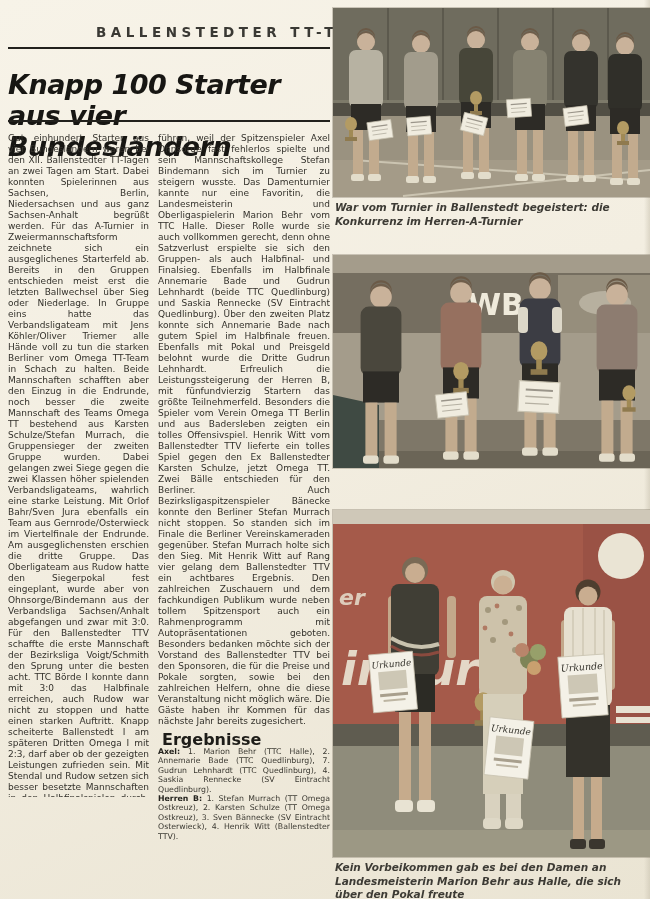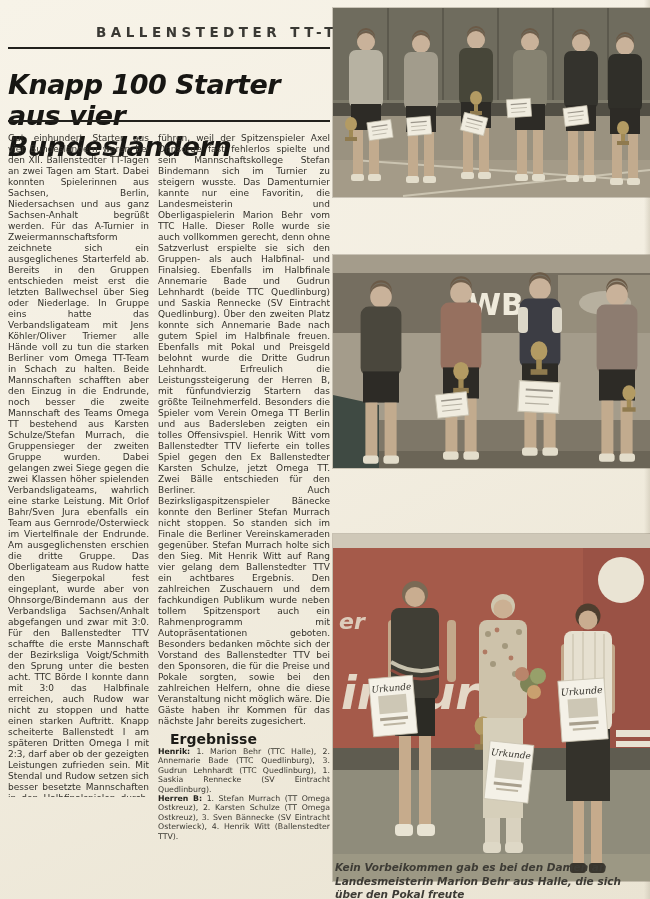--- a/index.html
+++ b/index.html
@@ -26,32 +26,32 @@
   }
   .col{
     position:absolute; top:133px; overflow:hidden;
     font-size:9px; line-height:11px; text-align:justify; color:#33312b;
     hyphens:auto; -webkit-hyphens:auto;
   }
   .col p{margin:0;}
   .col1{left:8px;  width:141px; height:664px;}
   .col2{left:158px; width:172px; height:762px;}
   .results-heading{
-    font-size:14px; font-weight:bold; color:#1d1c18;
-    margin:7px 0 2px 12px; font-style:normal;
+    font-size:16px; font-weight:bold; color:#1d1c18;
+    margin:7px 0 2px 4px; font-style:normal;
   }
   .result-row{margin:0 0 1px 0; font-size:7.8px; line-height:9.4px; text-align:justify; color:#3a3831;}
   .result-row b{color:#23221d;}
   .photocol{position:absolute; left:333px; top:0; width:317px; height:899px;}
   .photo{position:absolute; left:0; width:317px; overflow:hidden; background:#8a8678;
     box-shadow:0 0 0 1px rgba(120,112,95,.35);}
   .photo svg{display:block;}
   .photo1{top:8px;   height:189px;}
   .photo2{top:255px; height:213px;}
-  .photo3{top:534px; height:347px;}
+  .photo3{top:510px; height:347px;}
   .caption{
     position:absolute; left:2px; width:312px;
     font-size:10.5px; line-height:13.5px; font-style:italic; font-weight:600; color:#3d3b35;
   }
   .caption1{top:201px;}
   .caption2{top:471px;}
   .caption3{top:861px;}
   .banner-wb{font:bold 30px "DejaVu Sans",sans-serif; fill:#efeadb;}
   .banner-big{font:bold italic 46px "DejaVu Sans",sans-serif; fill:#eae3d2; opacity:.92;}
   .banner-er{font:bold italic 22px "DejaVu Sans",sans-serif; fill:#e7e0cf; opacity:.85;}
@@ -69,22 +69,22 @@
   <div class="rule rule-mid"></div>
 
   <div class="col col1" lang="de">
     <p>Gut einhundert Starter aus vier Bundesländern waren bei den XII. Ballenstedter TT-Tagen an zwei Tagen am Start. Dabei konnten Spielerinnen aus Sachsen, Berlin, Niedersachsen und aus ganz Sachsen-Anhalt begrüßt werden. Für das A-Turnier in Zweiermannschaftsform zeichnete sich ein ausgeglichenes Starterfeld ab. Bereits in den Gruppen entschieden meist erst die letzten Ballwechsel über Sieg oder Niederlage. In Gruppe eins hatte das Verbandsligateam mit Jens Köhler/Oliver Triemer alle Hände voll zu tun die starken Berliner vom Omega TT-Team in Schach zu halten. Beide Mannschaften schafften aber den Einzug in die Endrunde, noch besser die zweite Mannschaft des Teams Omega TT bestehend aus Karsten Schulze/Stefan Murrach, die Gruppensieger der zweiten Gruppe wurden. Dabei gelangen zwei Siege gegen die zwei Klassen höher spielenden Verbandsligateams, wahrlich eine starke Leistung. Mit Orlof Bahr/Sven Jura ebenfalls ein Team aus Gernrode/Osterwieck im Viertelfinale der Endrunde. Am ausgeglichensten erschien die dritte Gruppe. Das Oberligateam aus Rudow hatte den Siegerpokal fest eingeplant, wurde aber von Ohnsorge/Bindemann aus der Verbandsliga Sachsen/Anhalt abgefangen und zwar mit 3:0. Für den Ballenstedter TTV schaffte die erste Mannschaft der Bezirksliga Voigt/Schmith den Sprung unter die besten acht. TTC Börde I konnte dann mit 3:0 das Halbfinale erreichen, auch Rudow war nicht zu stoppen und hatte einen starken Auftritt. Knapp scheiterte Ballenstedt I am späteren Dritten Omega I mit 2:3, darf aber ob der gezeigten Leistungen zufrieden sein. Mit Stendal und Rudow setzen sich besser besetzte Mannschaften in den Halbfinalspielen durch. Den Siegerpokal, in Erinnerung an den Präsidenten bis 2004, Detlef-Rennecke-Gedächtnispokal, und das Preisgeld konnte Lok Stendal in die Altmark ent-</p>
   </div>
 
   <div class="col col2" lang="de">
     <p>führen, weil der Spitzenspieler Axel Ohnsorge fast fehlerlos spielte und sein Mannschaftskollege Stefan Bindemann sich im Turnier zu steigern wusste. Das Damenturnier kannte nur eine Favoritin, die Landesmeisterin und Oberligaspielerin Marion Behr vom TTC Halle. Dieser Rolle wurde sie auch vollkommen gerecht, denn ohne Satzverlust erspielte sie sich den Gruppen- als auch Halbfinal- und Finalsieg. Ebenfalls im Halbfinale Annemarie Bade und Gudrun Lehnhardt (beide TTC Quedlinburg) und Saskia Rennecke (SV Eintracht Quedlinburg). Über den zweiten Platz konnte sich Annemarie Bade nach gutem Spiel im Halbfinale freuen. Ebenfalls mit Pokal und Preisgeld belohnt wurde die Dritte Gudrun Lehnhardt. Erfreulich die Leistungssteigerung der Herren B, mit fünfundvierzig Startern das größte Teilnehmerfeld. Besonders die Spieler vom Verein Omega TT Berlin und aus Badersleben zeigten ein tolles Offensivspiel. Henrik Witt vom Ballenstedter TTV lieferte ein tolles Spiel gegen den Ex Ballenstedter Karsten Schulze, jetzt Omega TT. Zwei Bälle entschieden für den Berliner. Auch Bezirksligaspitzenspieler Bänecke konnte den Berliner Stefan Murrach nicht stoppen. So standen sich im Finale die Berliner Vereinskameraden gegenüber. Stefan Murrach holte sich den Sieg. Mit Henrik Witt auf Rang vier gelang dem Ballenstedter TTV ein achtbares Ergebnis. Den zahlreichen Zuschauern und dem fachkundigen Publikum wurde neben tollem Spitzensport auch ein Rahmenprogramm mit Autopräsentationen geboten. Besonders bedanken möchte sich der Vorstand des Ballenstedter TTV bei den Sponsoren, die für die Preise und Pokale sorgten, sowie bei den zahlreichen Helfern, ohne die diese Veranstaltung nicht möglich wäre. Die Gäste haben ihr Kommen für das nächste Jahr bereits zugesichert.</p>
     <div class="results-heading">Ergebnisse</div>
     <p class="result-row">
-      <b>Henrik:</b>
-      <span>1. Marion Behr (TTC Halle), 2. Annemarie Bade (TTC Quedlinburg), 3. Gudrun Lehnhardt (TTC Quedlinburg), 1. Saskia Rennecke (SV Eintracht Quedlinburg).</span>
+      <b>Axel:</b>
+      <span>1. Marion Behr (TTC Halle), 2. Annemarie Bade (TTC Quedlinburg), 7. Gudrun Lehnhardt (TTC Quedlinburg), 4. Saskia Rennecke (SV Eintracht Quedlinburg).</span>
     </p>
     <p class="result-row">
       <b>Herren B:</b>
       <span>1. Stefan Murrach (TT Omega Ostkreuz), 2. Karsten Schulze (TT Omega Ostkreuz), 3. Sven Bännecke (SV Eintracht Osterwieck), 4. Henrik Witt (Ballenstedter TTV).</span>
     </p>
   </div>
 
   <div class="photocol">
 
     <figure class="photo photo1" style="margin:0">
@@ -137,20 +137,21 @@
           <use href="#trophy" transform="translate(143,90)"></use>
           <use href="#trophy" transform="translate(290,120)"></use>
           <use href="#cert" transform="translate(47,122) rotate(-8)"></use>
           <use href="#cert" transform="translate(86,118) rotate(-5)"></use>
           <use href="#cert" transform="translate(141,116) rotate(14)"></use>
           <use href="#cert" transform="translate(186,100) rotate(-4)"></use>
           <use href="#cert" transform="translate(243,108) rotate(-7)"></use>
         </g>
       </svg>
     </figure>
+    <div class="caption caption1">War vom Turnier in Ballenstedt begeistert: die Konkurrenz im Herren-A-Turnier</div>
 
     <figure class="photo photo2" style="margin:0">
       <svg width="317" height="213" viewBox="0 0 317 213">
         <rect width="317" height="213" fill="#a49c8b"></rect>
         <rect y="18" width="317" height="60" fill="#756e60"></rect>
         <rect x="225" y="20" width="92" height="58" fill="#968e7c"></rect>
         <ellipse cx="272" cy="48" rx="26" ry="12" fill="#d8d2c2" opacity=".5"></ellipse>
         <text x="135" y="60" class="banner-wb">WB</text>
         <rect y="165" width="317" height="48" fill="#7e7768"></rect>
         <rect y="196" width="317" height="17" fill="#6b6557"></rect>

